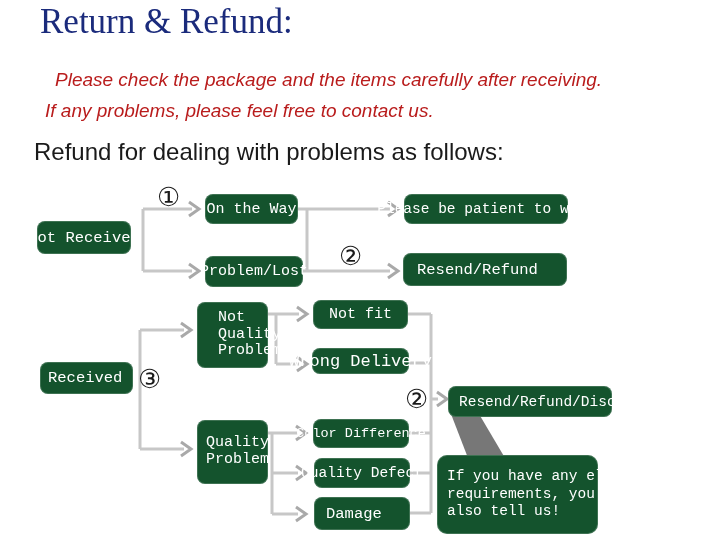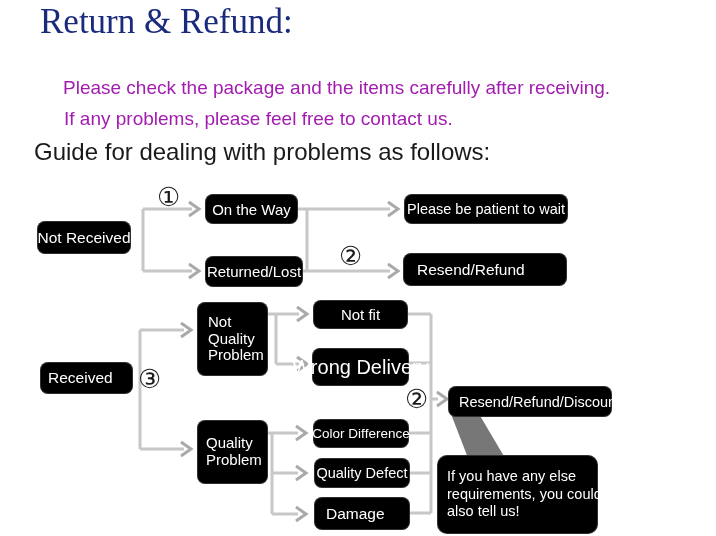--- a/index.html
+++ b/index.html
@@ -5,74 +5,75 @@
   html,body{margin:0;padding:0;background:#ffffff;}
   .canvas{
     position:relative;width:716px;height:536px;background:#ffffff;overflow:hidden;
     font-family:"Liberation Sans",sans-serif;color:#1c1c1c;
   }
   .title{
     position:absolute;left:40px;top:2px;margin:0;
     font-family:"Liberation Serif",serif;font-weight:normal;
     font-size:35px;letter-spacing:0px;color:#1b2b7c;
   }
-  .intro{position:absolute;margin:16px;font-size:19px;font-weight:500;color:#a21caf;white-space:nowrap;}
+  .intro{position:absolute;margin:8px;font-size:19px;font-weight:500;color:#b91c1c;white-space:nowrap;font-style:italic;}
   .intro1{left:47px;top:61px;}
-  .intro2{left:48px;top:92px;}
+  .intro2{left:37px;top:92px;}
   .guide{position:absolute;left:34px;top:138px;margin:0;font-size:24px;font-weight:500;color:#1a1a1a;white-space:nowrap;}
 
   svg.connectors{position:absolute;left:0;top:0;}
   .line{stroke:#c7c7c7;stroke-width:3;fill:none;}
   .arrow{stroke:#a9a9a9;stroke-width:3;fill:none;}
   .tail{fill:#777777;}
 
   .node{
-    position:absolute;background:#000000;color:#ffffff;border-radius:8px;
+    position:absolute;background:#14532d;color:#ffffff;border-radius:8px;
     display:flex;align-items:center;justify-content:center;
     font-size:15px;white-space:nowrap;box-sizing:border-box;
     box-shadow:inset 0 0 0 1px rgba(255,255,255,0.18);
+    font-family:Liberation Mono, monospace;
   }
   .node.left{justify-content:flex-start;}
   .node.multi{flex-direction:column;align-items:flex-start;justify-content:center;line-height:1.12;}
   .badge{
     position:absolute;font-size:26px;line-height:1;color:#1a1a1a;
     font-family:"DejaVu Sans",sans-serif;
   }
 
   
   #n-not-received{left:37px;top:221px;width:94px;height:33px;font-size:15.5px;text-align:center;}
   #n-on-the-way{left:205px;top:194px;width:93px;height:30px;}
   #n-be-patient{left:404px;top:194px;width:164px;height:30px;font-size:14.5px;}
   #n-returned-lost{left:205px;top:256px;width:98px;height:31px;}
   #n-resend-refund{left:403px;top:253px;width:164px;height:33px;padding-left:14px;font-size:15.5px;}
   #n-received{left:40px;top:362px;width:93px;height:32px;padding-left:8px;font-size:15.5px;}
-  #n-not-quality{left:197px;top:302px;width:71px;height:74px;padding-left:11px;}
+  #n-not-quality{left:197px;top:302px;width:71px;height:66px;padding-left:21px;}
   #n-not-fit{left:313px;top:300px;width:95px;height:29px;}
-  #n-wrong-delivery{left:312px;top:348px;width:97px;height:38px;font-size:20px;}
+  #n-wrong-delivery{left:312px;top:348px;width:97px;height:26px;font-size:17px;}
   #n-quality-problem{left:197px;top:420px;width:71px;height:64px;padding-left:9px;}
   #n-color-difference{left:313px;top:419px;width:96px;height:29px;font-size:13.5px;}
   #n-quality-defect{left:314px;top:458px;width:96px;height:30px;font-size:14.5px;}
   #n-damage{left:314px;top:497px;width:96px;height:33px;padding-left:12px;font-size:15.5px;}
   #n-resend-discount{left:448px;top:386px;width:164px;height:31px;padding-left:11px;font-size:14.5px;}
   #n-bubble{left:437px;top:455px;width:161px;height:79px;padding-left:10px;font-size:14.5px;line-height:1.2;border-radius:10px;}
 
   #badge-1{left:157px;top:184px;}
   #badge-2a{left:339px;top:243px;}
   #badge-3{left:138px;top:366px;}
   #badge-2b{left:405px;top:386px;}
 </style>
 </head>
 <body>
 
 <div class="canvas">
 
   <h1 class="title">Return &amp; Refund:</h1>
   <p class="intro intro1">Please check the package and the items carefully after receiving.</p>
   <p class="intro intro2">If any problems, please feel free to contact us.</p>
-  <h2 class="guide">Guide for dealing with problems as follows:</h2>
+  <h2 class="guide">Refund for dealing with problems as follows:</h2>
 
   <svg class="connectors" width="716" height="536" viewBox="0 0 716 536">
 
     <g>
       <path class="line" d="M143,209 V271"></path>
       <path class="line" d="M143,209 H192"></path>
       <path class="line" d="M143,271 H192"></path>
       <path class="arrow" d="M189,202 L199,209 L189,216"></path>
       <path class="arrow" d="M189,264 L199,271 L189,278"></path>
     </g>
@@ -121,21 +122,21 @@
       <path class="line" d="M431,399 H438"></path>
       <path class="arrow" d="M437,392 L447,399 L437,406"></path>
     </g>
 
     <polygon class="tail" points="451,414 479,414 505,458 468,458"></polygon>
   </svg>
 
   <div class="node" id="n-not-received">Not Received</div>
   <div class="node" id="n-on-the-way">On the Way</div>
   <div class="node" id="n-be-patient">Please be patient to wait</div>
-  <div class="node" id="n-returned-lost">Returned/Lost</div>
+  <div class="node" id="n-returned-lost">Problem/Lost</div>
   <div class="node left" id="n-resend-refund">Resend/Refund</div>
   <div class="node left" id="n-received">Received</div>
 
   <div class="node multi" id="n-not-quality">
     <span>Not</span>
     <span>Quality</span>
     <span>Problem</span>
   </div>
 
   <div class="node" id="n-not-fit">Not fit</div>

